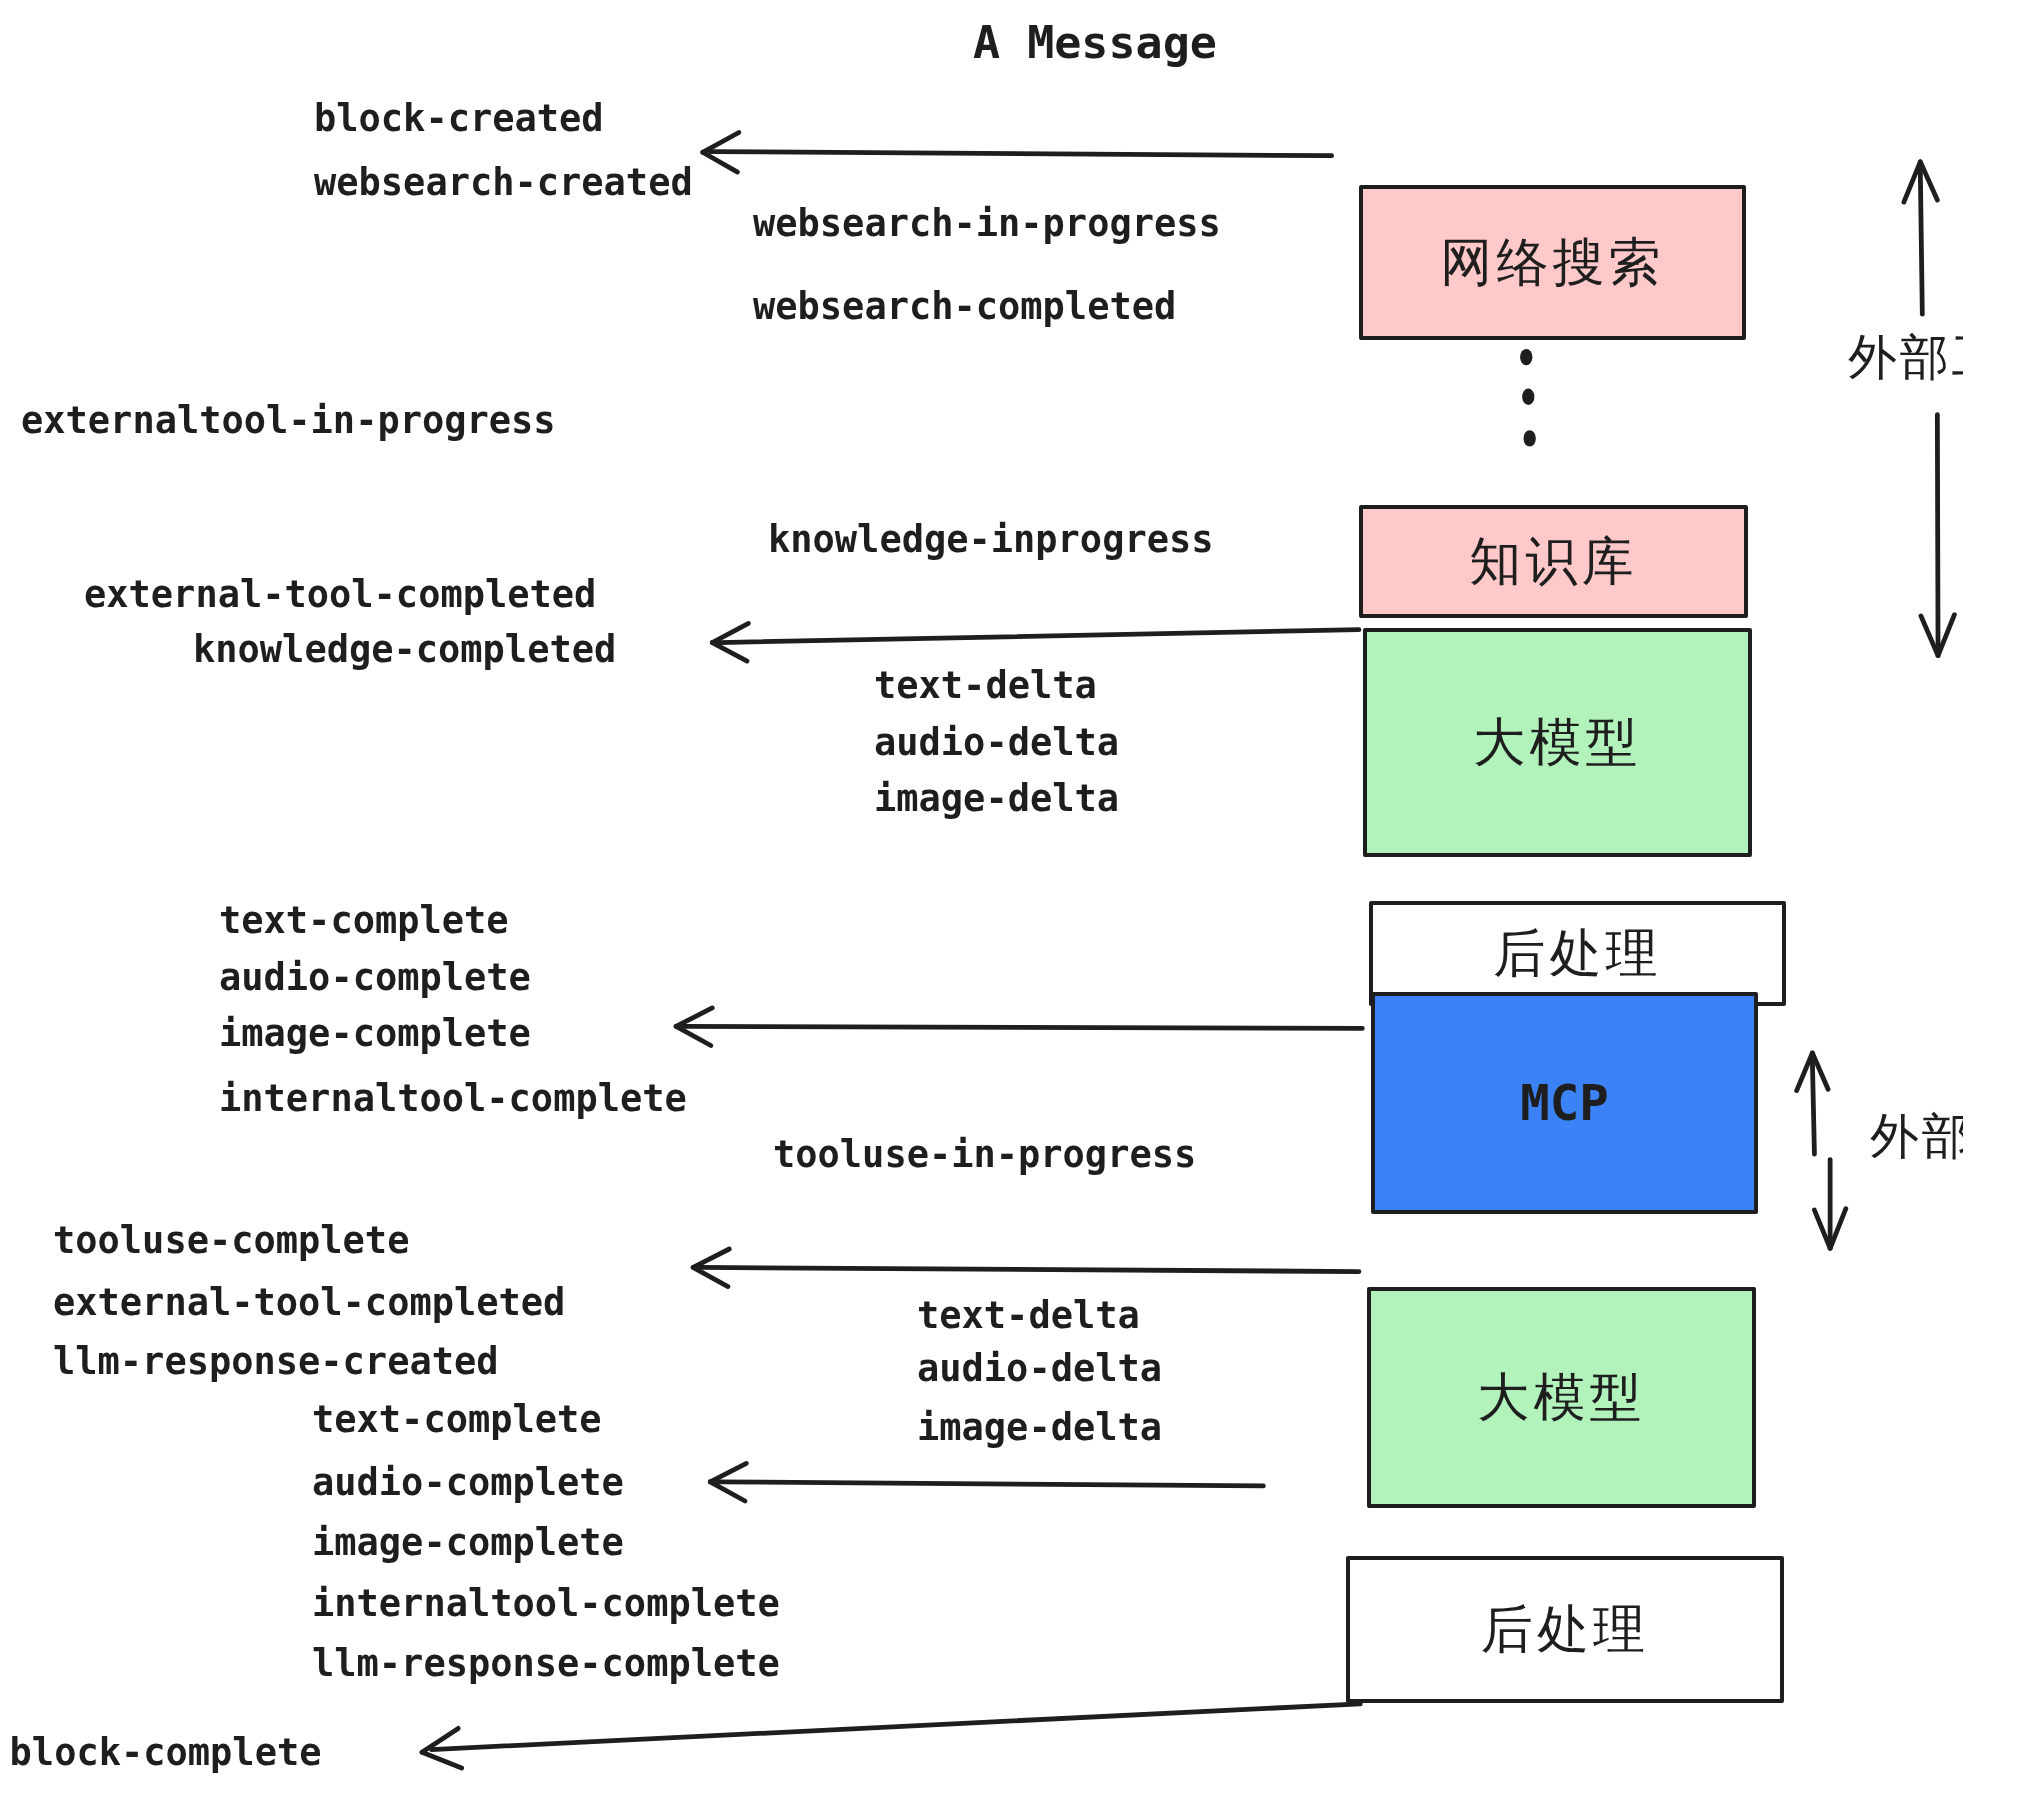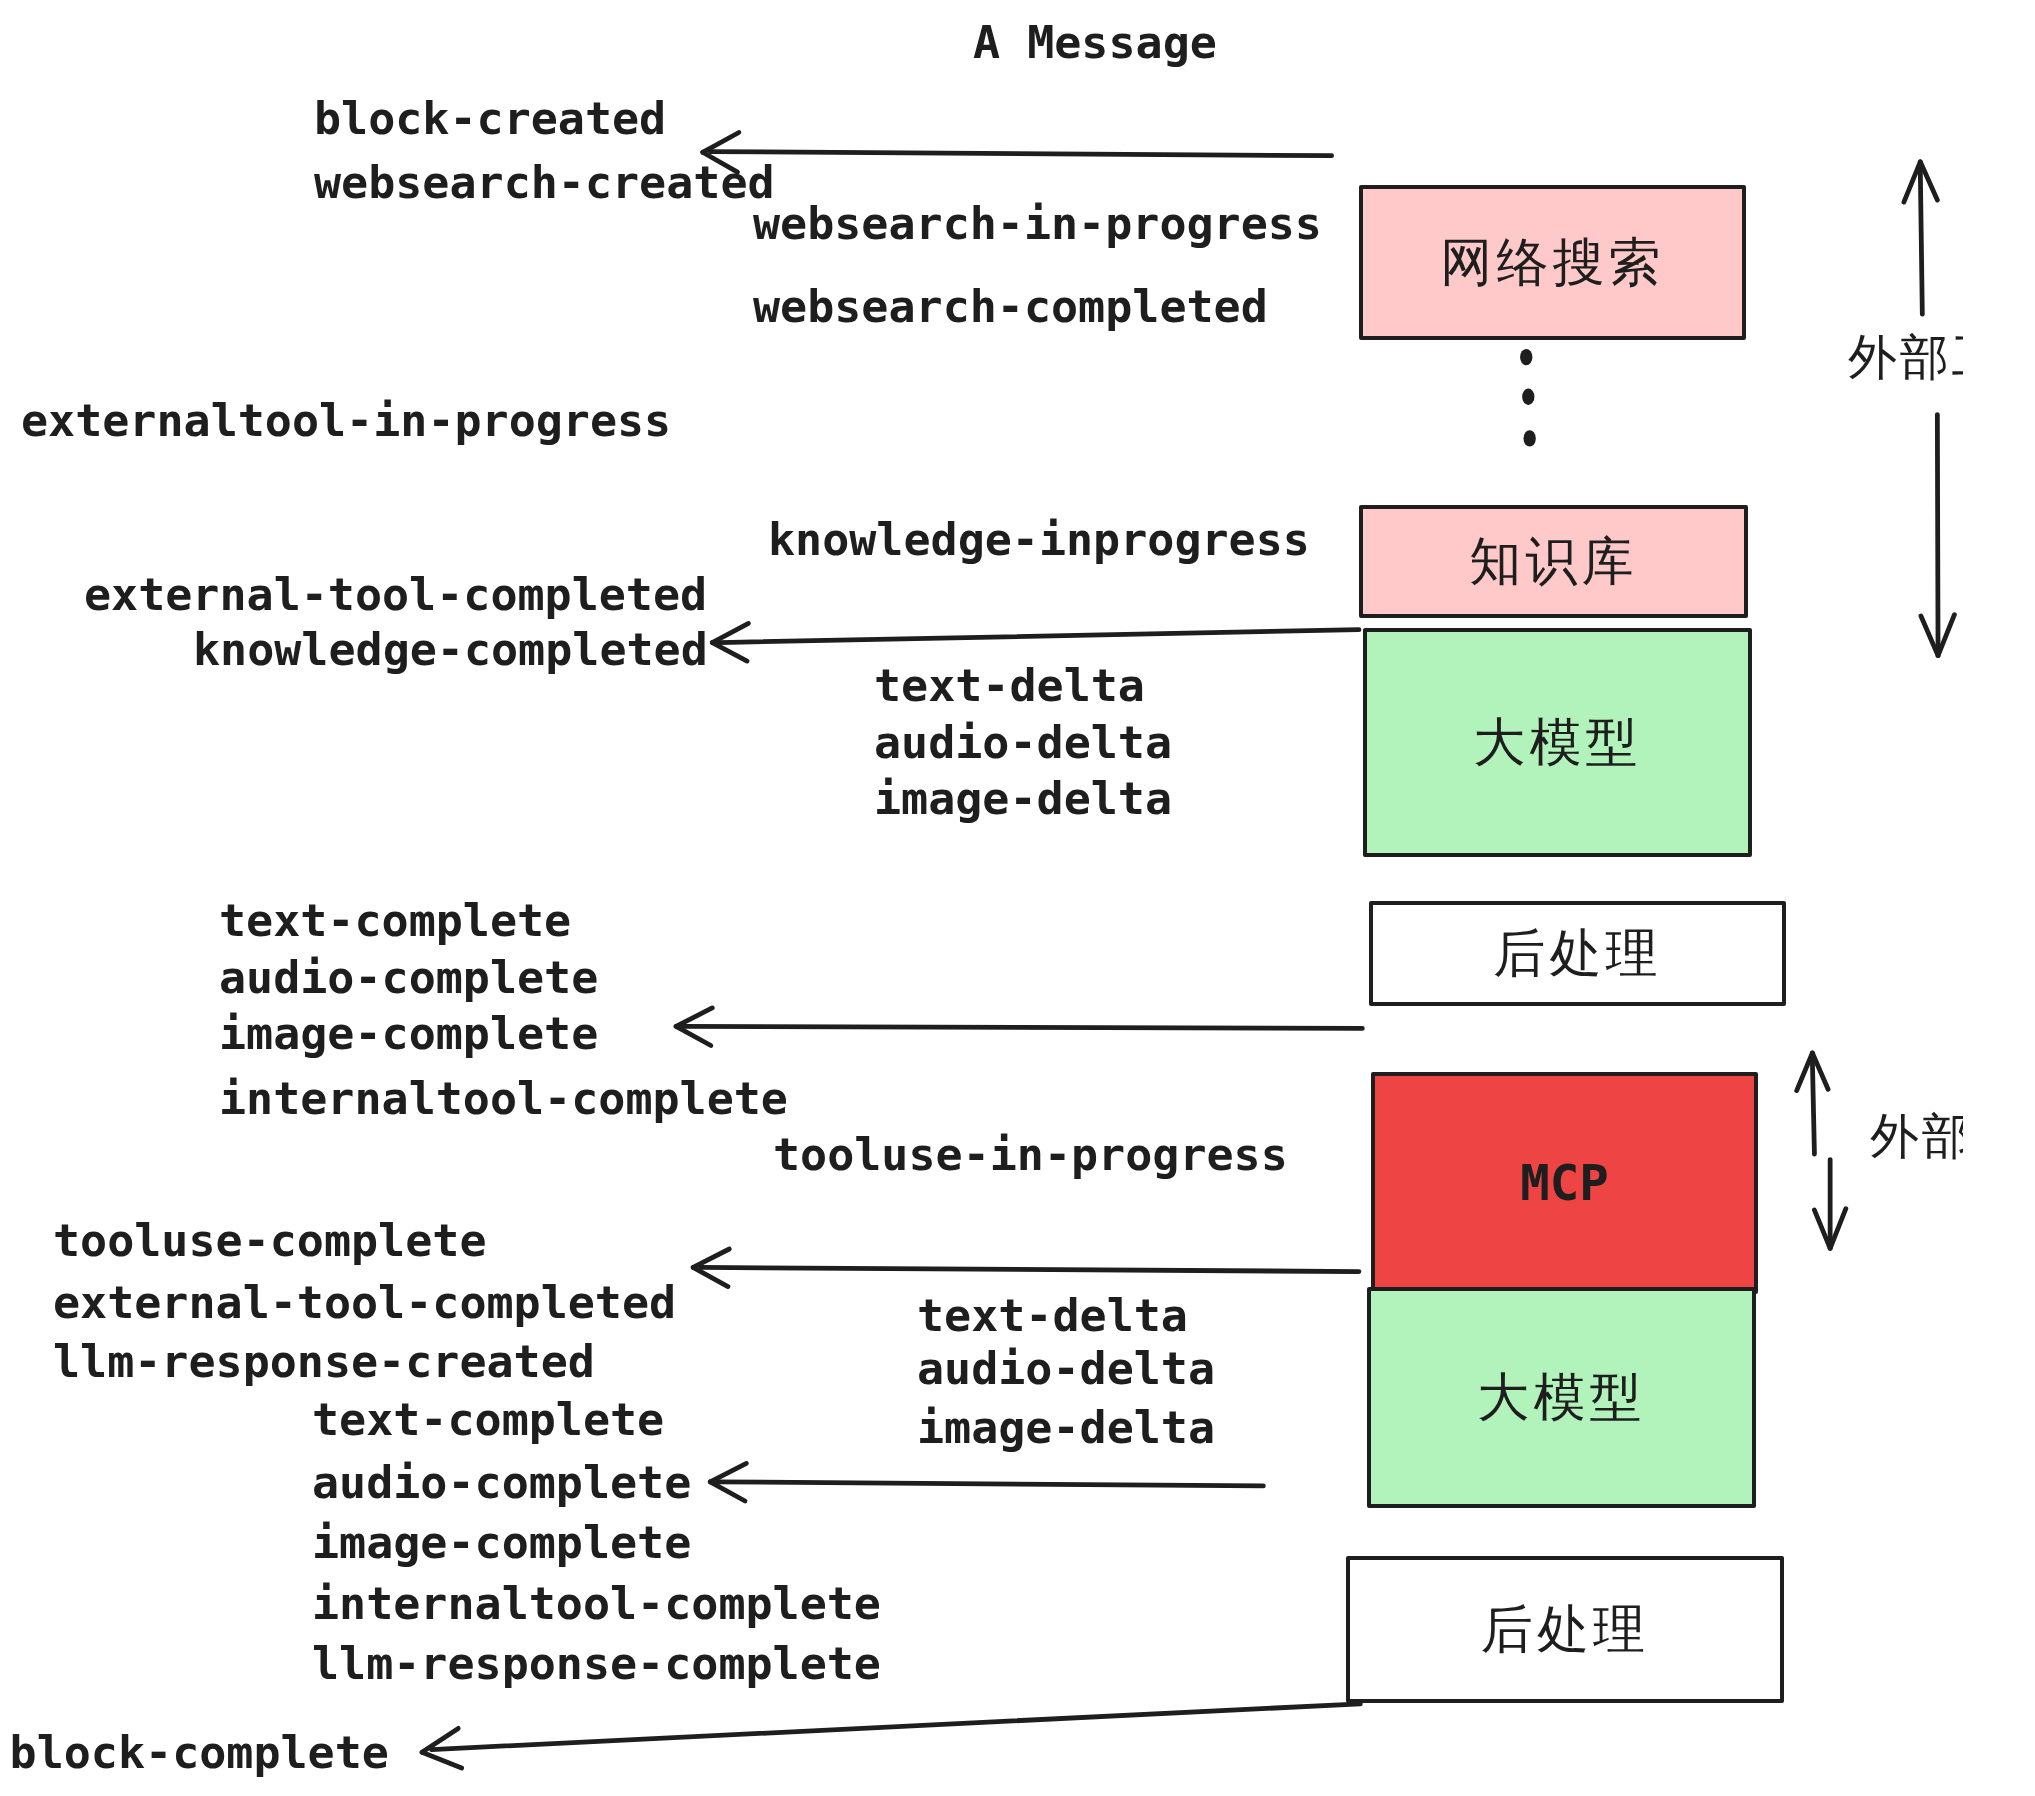--- a/index.html
+++ b/index.html
@@ -6,21 +6,21 @@
   #canvas{
     position:relative;
     width:1963px;height:1796px;
     background:#ffffff;
     font-family:"DejaVu Sans Mono","Liberation Mono",monospace;
     color:#1e1e1e;
     overflow:hidden;
   }
   .evt{
     position:absolute;
-    font-size:45px;
+    font-size:37px;
     font-weight:600;
     white-space:nowrap;
     transform:translateY(-50%);
     letter-spacing:0;
     line-height:1;
   }
   .title{
     position:absolute;
     font-size:45px;
     font-weight:600;
@@ -115,21 +115,21 @@
   </div>
 
   <div class="box" style="left:1363px;top:628px;width:389px;height:229px;background:#B2F2BB;">
     <span class="cjk">大模型</span>
   </div>
 
   <div class="box" style="left:1369px;top:901px;width:417px;height:105px;background:#FFFFFF;">
     <span class="cjk">后处理</span>
   </div>
 
-  <div class="box" style="left:1371px;top:1072px;width:387px;height:222px;background:#ef4444;text-align:center;">
+  <div class="box" style="left:1371px;top:992px;width:387px;height:222px;background:#3b82f6;text-align:center;">
     <span class="mono">MCP</span>
   </div>
 
   <div class="box" style="left:1367px;top:1287px;width:389px;height:221px;background:#B2F2BB;">
     <span class="cjk">大模型</span>
   </div>
 
   <div class="box" style="left:1346px;top:1556px;width:438px;height:147px;background:#FFFFFF;">
     <span class="cjk">后处理</span>
   </div>

